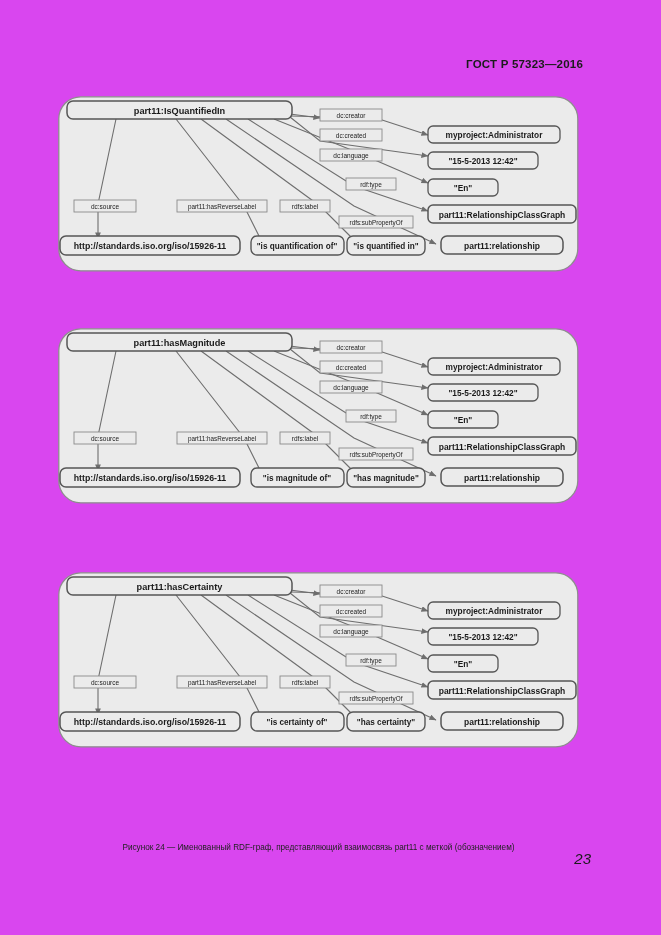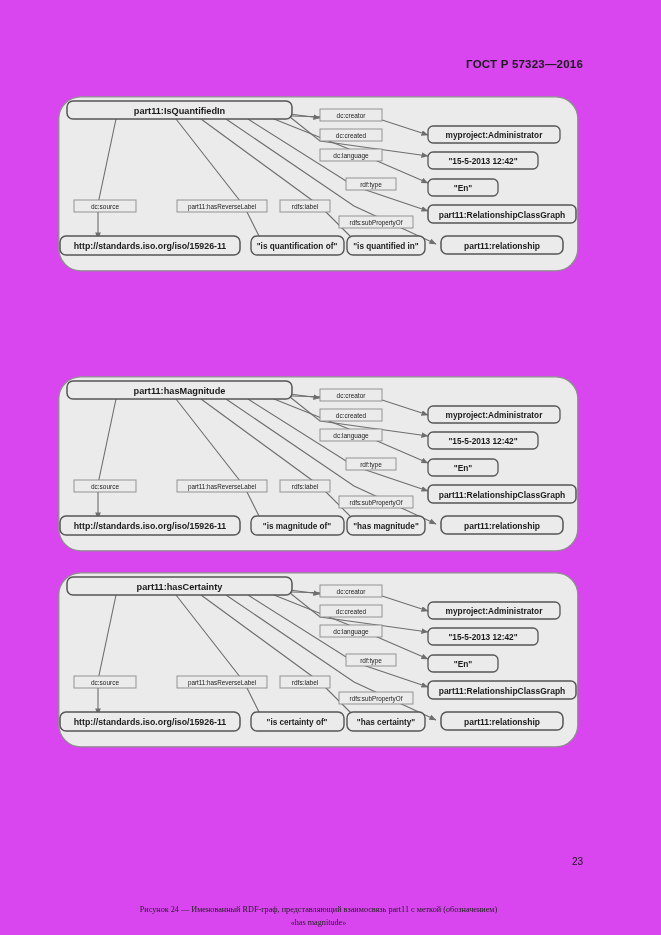--- a/index.html
+++ b/index.html
@@ -29,33 +29,34 @@
     font-size: 11.5px;
     font-weight: bold;
     letter-spacing: 0.2px;
     color: #1b1b1b;
     white-space: nowrap;
   }
 
   .page-number {
     position: absolute;
     bottom: 68px;
-    right: 78px;
-    font-size: 10px;
+    right: 70px;
+    font-size: 15px;
     color: #1b1b1b;
+    font-style: italic;
   }
 
   
   .figure {
     position: absolute;
     left: 58px;
     width: 521px;
   }
   .fig1 { top: 96px; }
-  .fig2 { top: 328px; margin-top: 48px; }
+  .fig2 { top: 328px; }
   .fig3 { top: 572px; }
 
   .graph-wrap {
     position: relative;
     width: 521px;
     height: 176px;
   }
   .graph-svg {
     position: absolute;
     top: 0; left: 0;
@@ -67,21 +68,21 @@
   .caption {
     position: absolute;
     left: 0;
     width: 521px;
     text-align: center;
     font-size: 8.2px;
     line-height: 13px;
     color: #222;
   }
   .cap1 { top: 281px; }
-  .cap2 { top: 527px; font-family: Liberation Serif, serif; }
+  .cap2 { top: 513px; }
   .caption .cap-line { display: block; }
 
   
 </style>
 </head>
 <body>
 
 <div class="page">
 
   <div class="std-header">ГОСТ Р 57323—2016</div>
@@ -281,21 +282,20 @@
         </g>
         <g>
           <rect x="222" y="104" width="50" height="12" fill="#ebebeb" stroke="#8a8a8a" stroke-width="0.9"></rect>
           <text x="247" y="112.8" text-anchor="middle" font-size="6.5" fill="#1b1b1b" font-family="Liberation Sans, sans-serif">rdfs:label</text>
         </g>
       </svg>
     </div>
 
     <div class="caption cap2">
       <span class="cap-line">Рисунок 24 — Именованный RDF-граф, представляющий взаимосвязь part11 с меткой (обозначением)</span>
-      <span class="cap-line">«has magnitude»</span>
     </div>
   </div>
 
   <div class="figure fig3">
     <div class="graph-wrap">
       <svg class="graph-svg" viewBox="0 0 521 176">
         <defs>
           <marker id="ah3" markerWidth="7" markerHeight="7" refX="6" refY="2.6" orient="auto">
             <path d="M0,0 L6.4,2.6 L0,5.2 Z" fill="#6e6e6e"></path>
           </marker>

